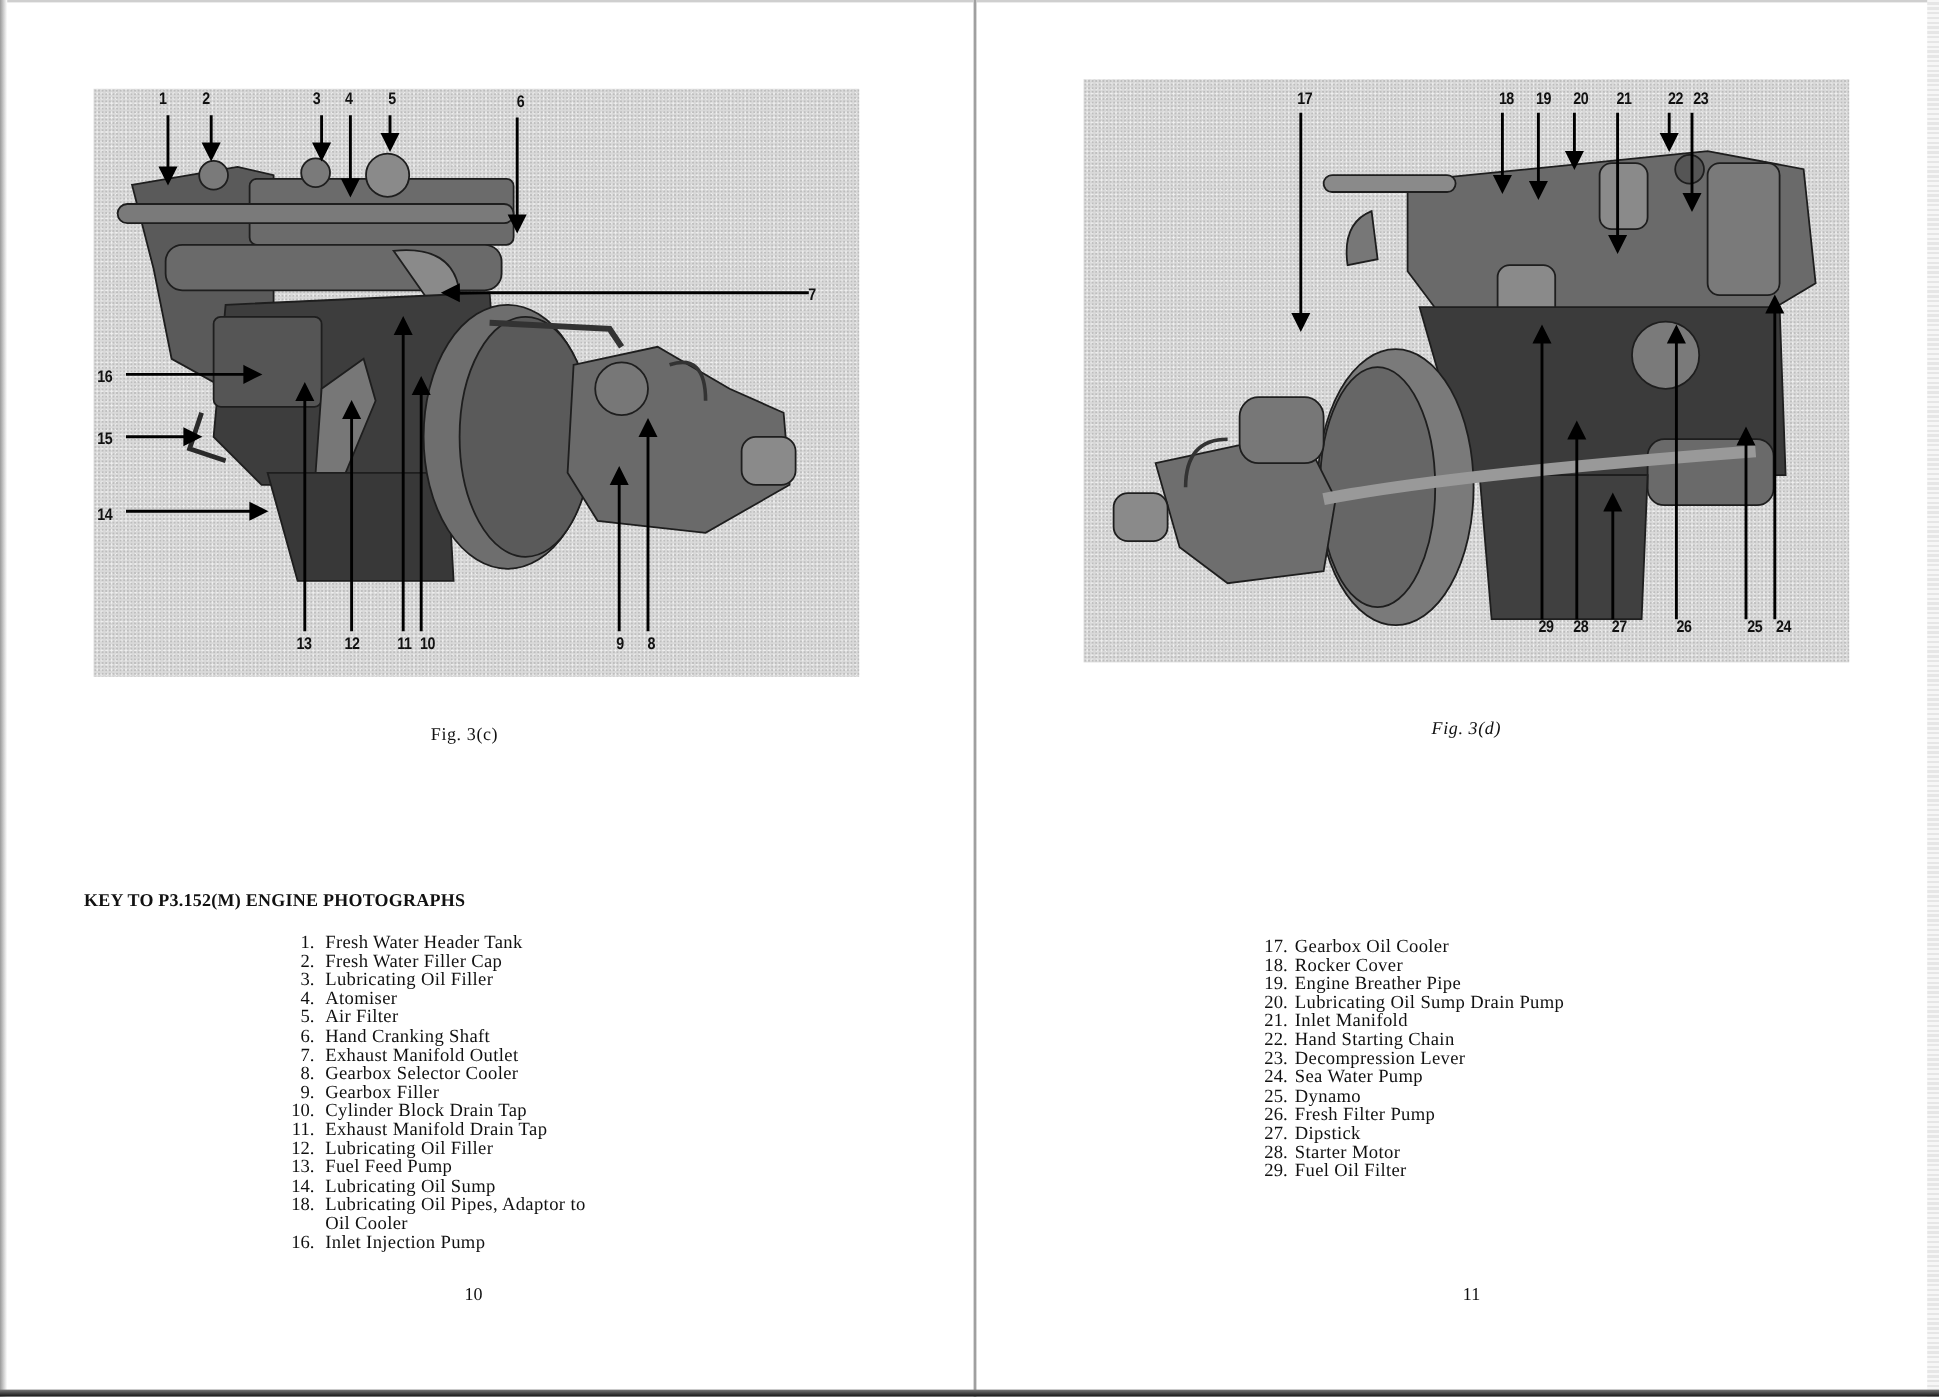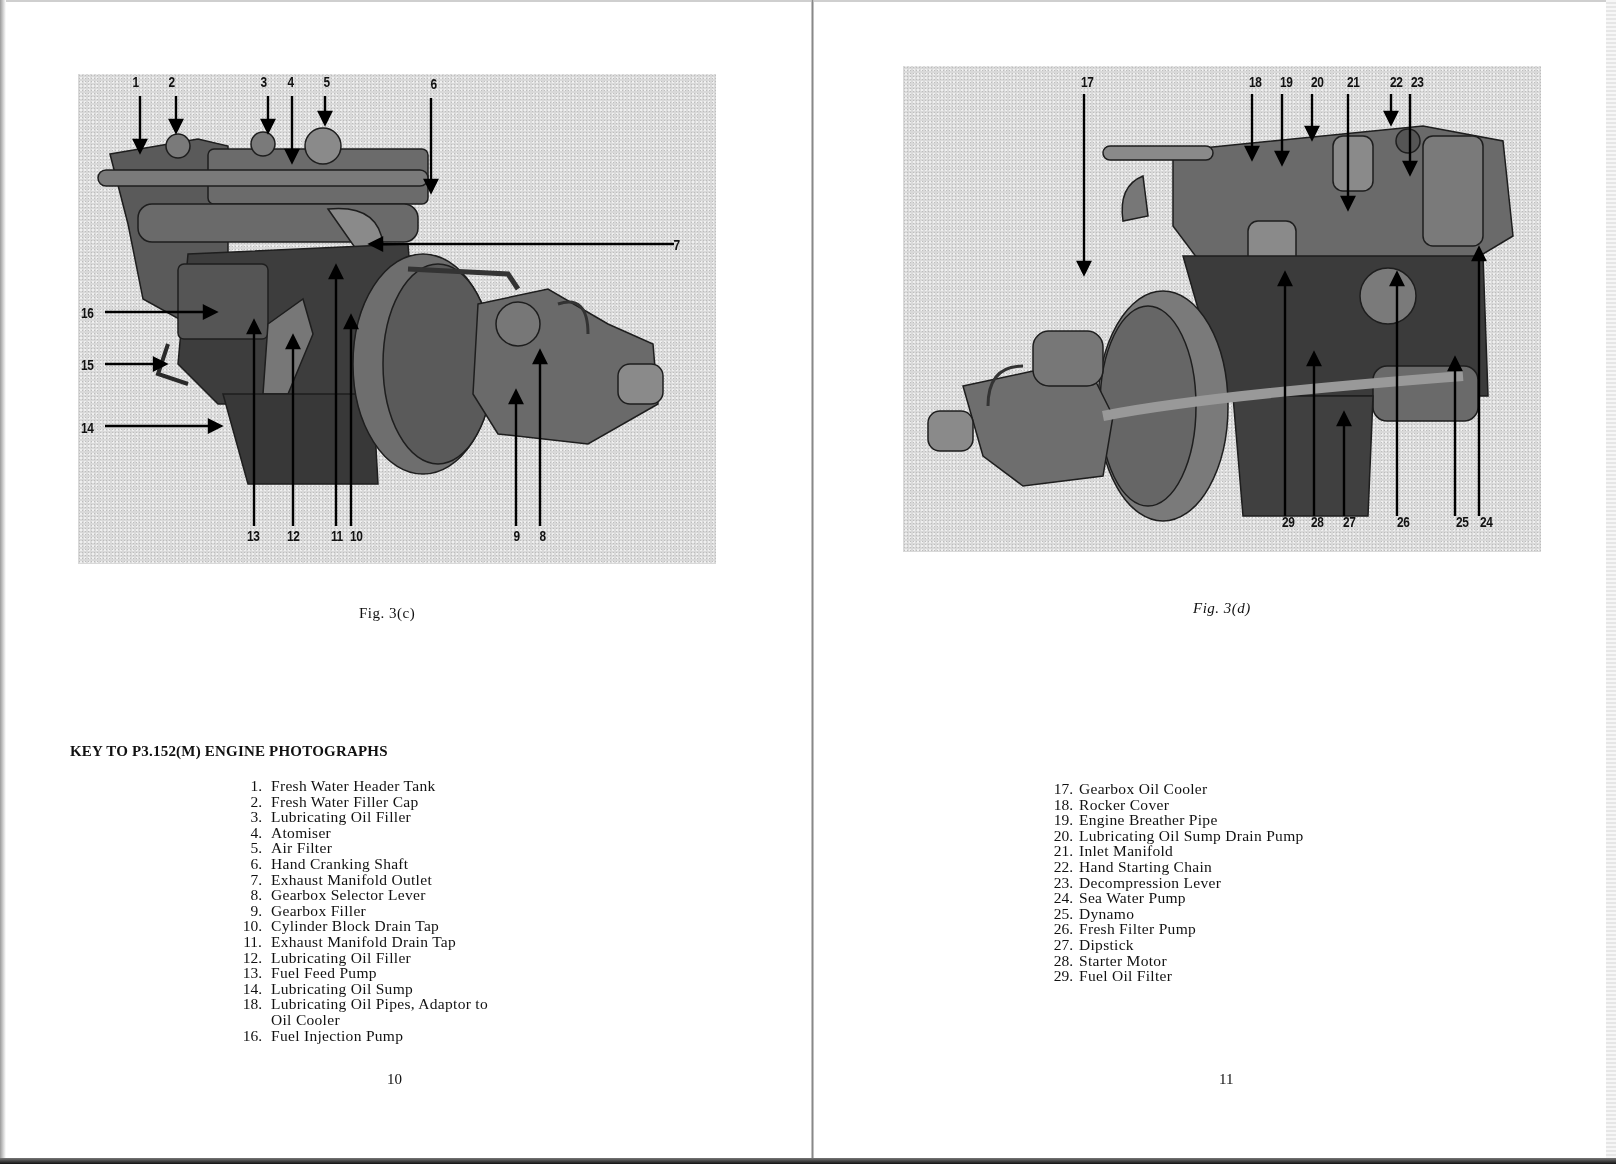--- a/index.html
+++ b/index.html
@@ -168,21 +168,21 @@
       <li>
         <span class="num">6.</span>
         <span class="txt">Hand Cranking Shaft</span>
       </li>
       <li>
         <span class="num">7.</span>
         <span class="txt">Exhaust Manifold Outlet</span>
       </li>
       <li>
         <span class="num">8.</span>
-        <span class="txt">Gearbox Selector Lever</span>
+        <span class="txt">Gearbox Selector Cooler</span>
       </li>
       <li>
         <span class="num">9.</span>
         <span class="txt">Gearbox Filler</span>
       </li>
       <li>
         <span class="num">10.</span>
         <span class="txt">Cylinder Block Drain Tap</span>
       </li>
       <li>
@@ -204,21 +204,21 @@
       <li>
         <span class="num">18.</span>
         <span class="txt">Lubricating Oil Pipes, Adaptor to</span>
       </li>
       <li>
         <span class="num"></span>
         <span class="txt">Oil Cooler</span>
       </li>
       <li>
         <span class="num">16.</span>
-        <span class="txt">Fuel Injection Pump</span>
+        <span class="txt">Inlet Injection Pump</span>
       </li>
     </ul>
 
   <div class="pagenum" style="left:387px; top:1071px;">10</div>
 </div>
 
 <div>
   <div class="photo" style="left:903px; top:66px; width:638px; height:486px;">
     <svg width="638" height="486" viewBox="0 0 638 486">
       <g fill="#4a4a4a" stroke="#1e1e1e" stroke-width="1.5">

